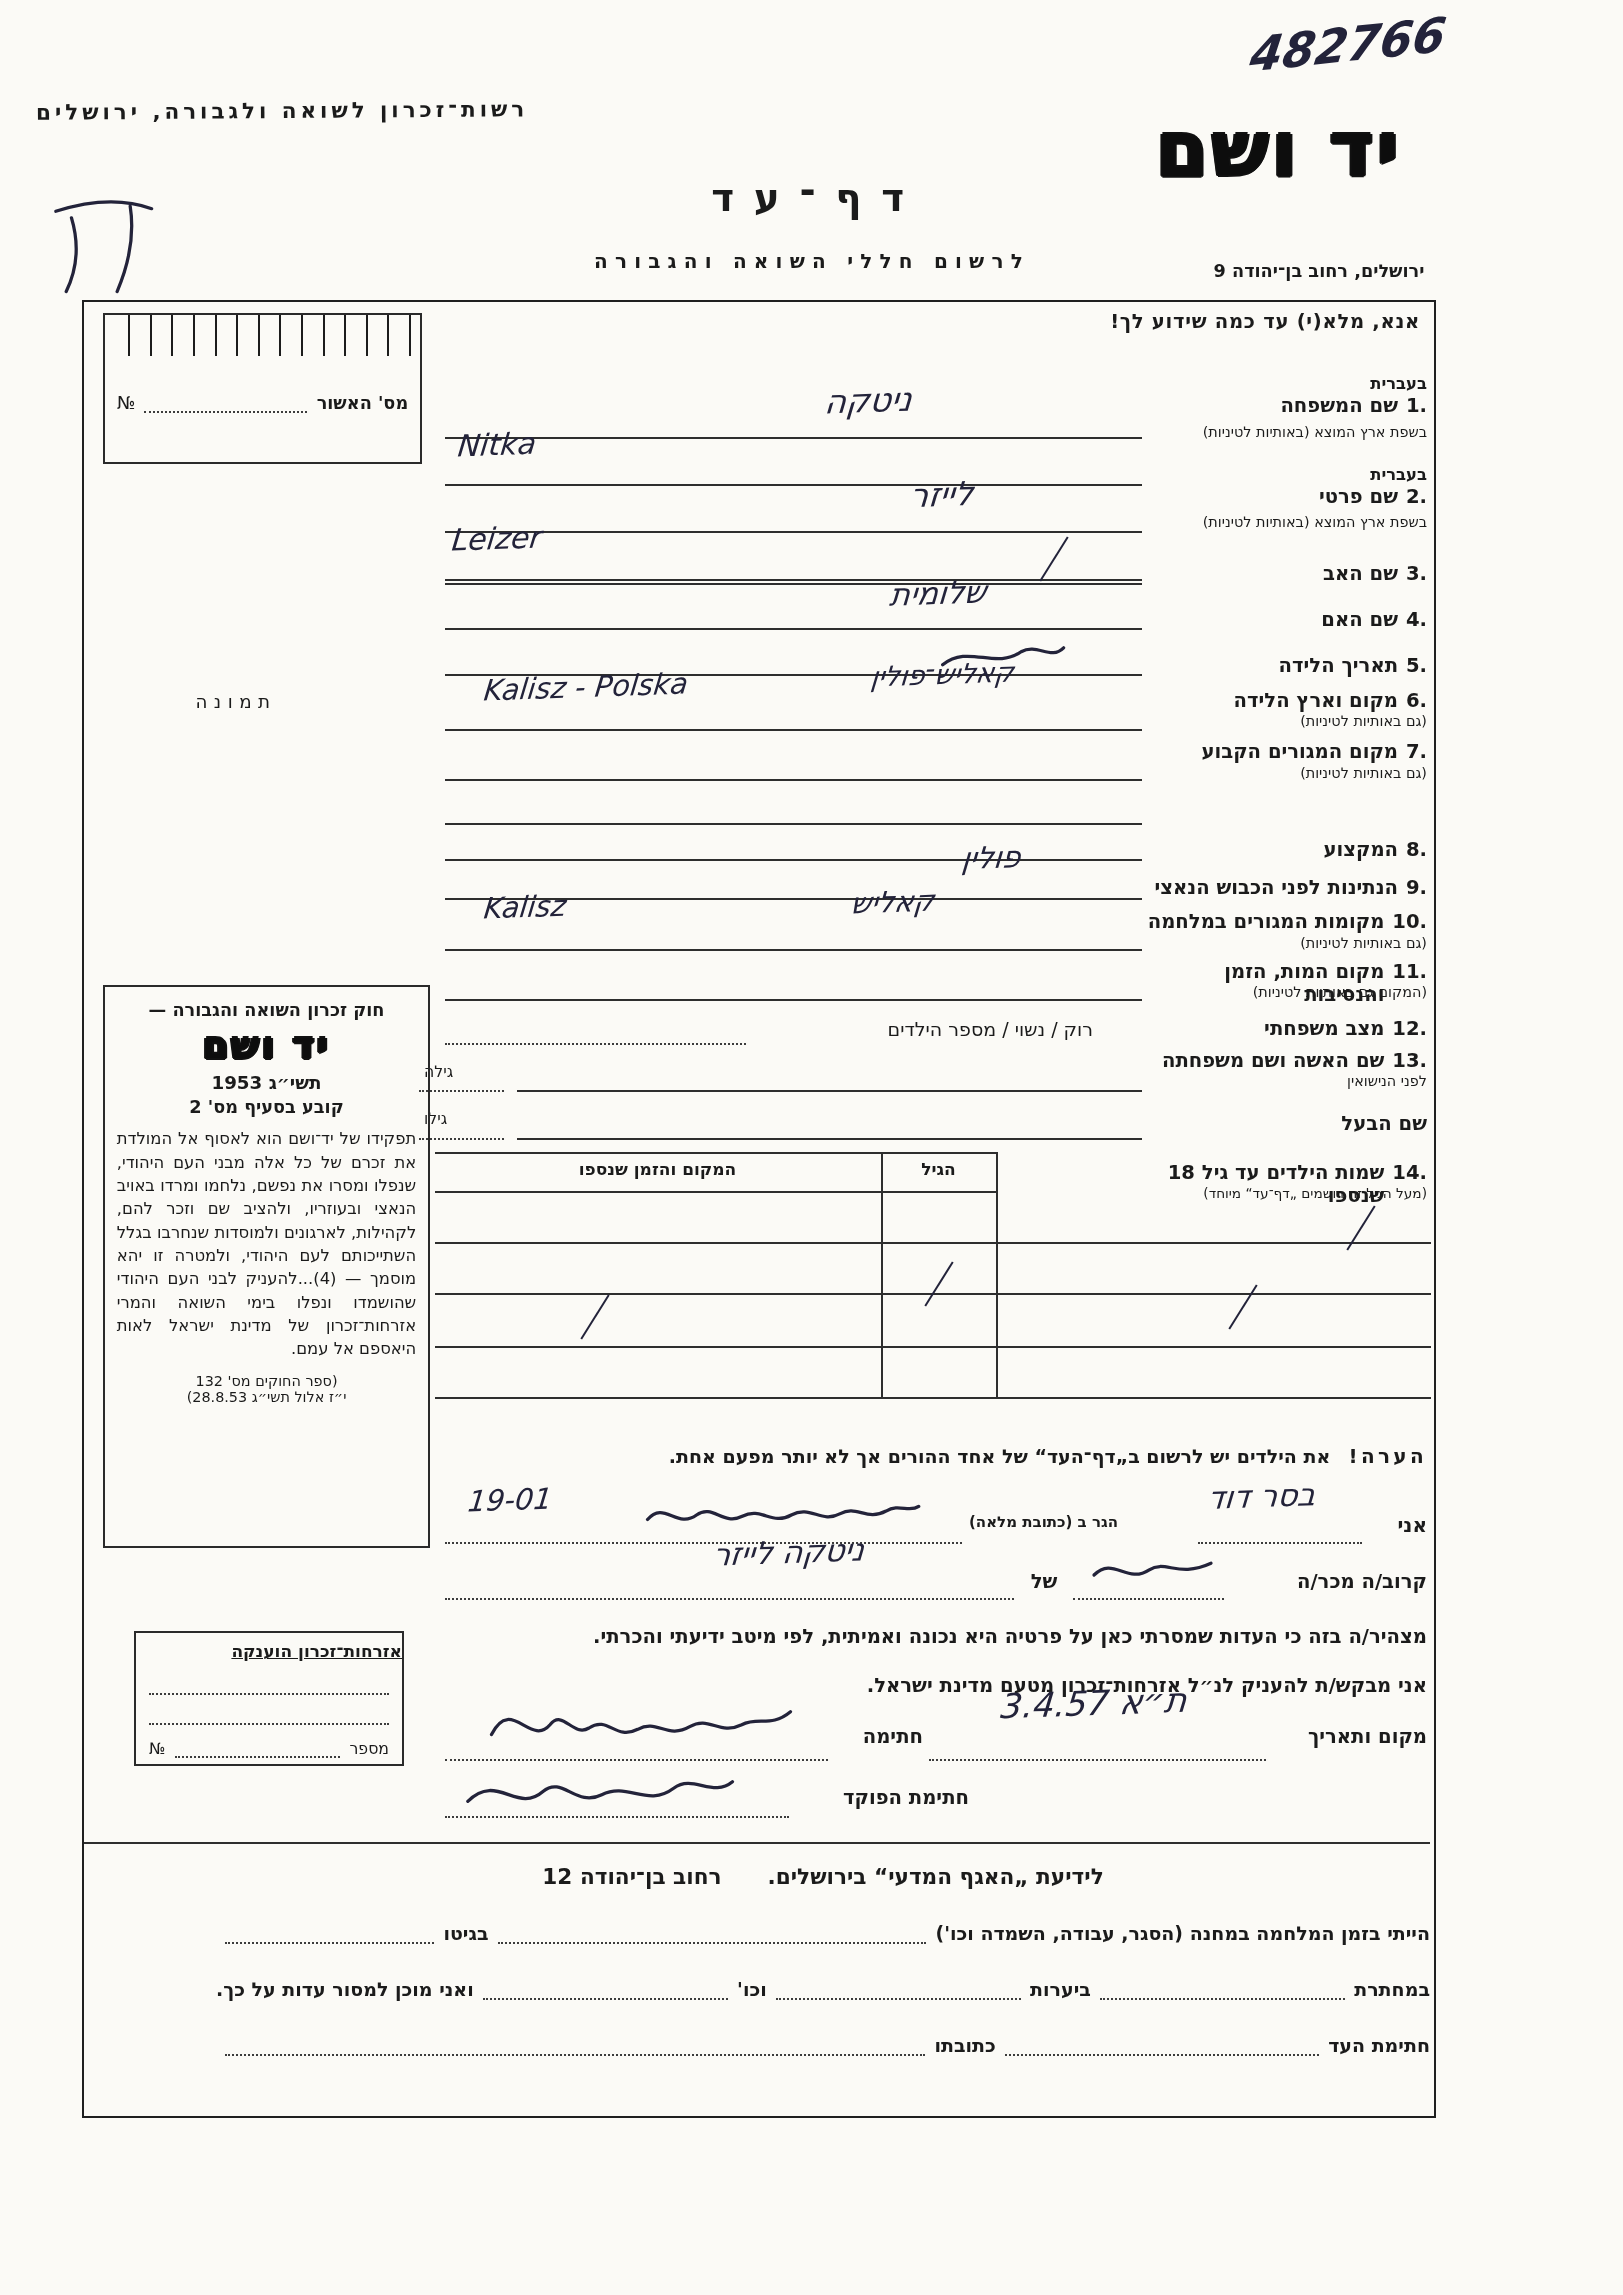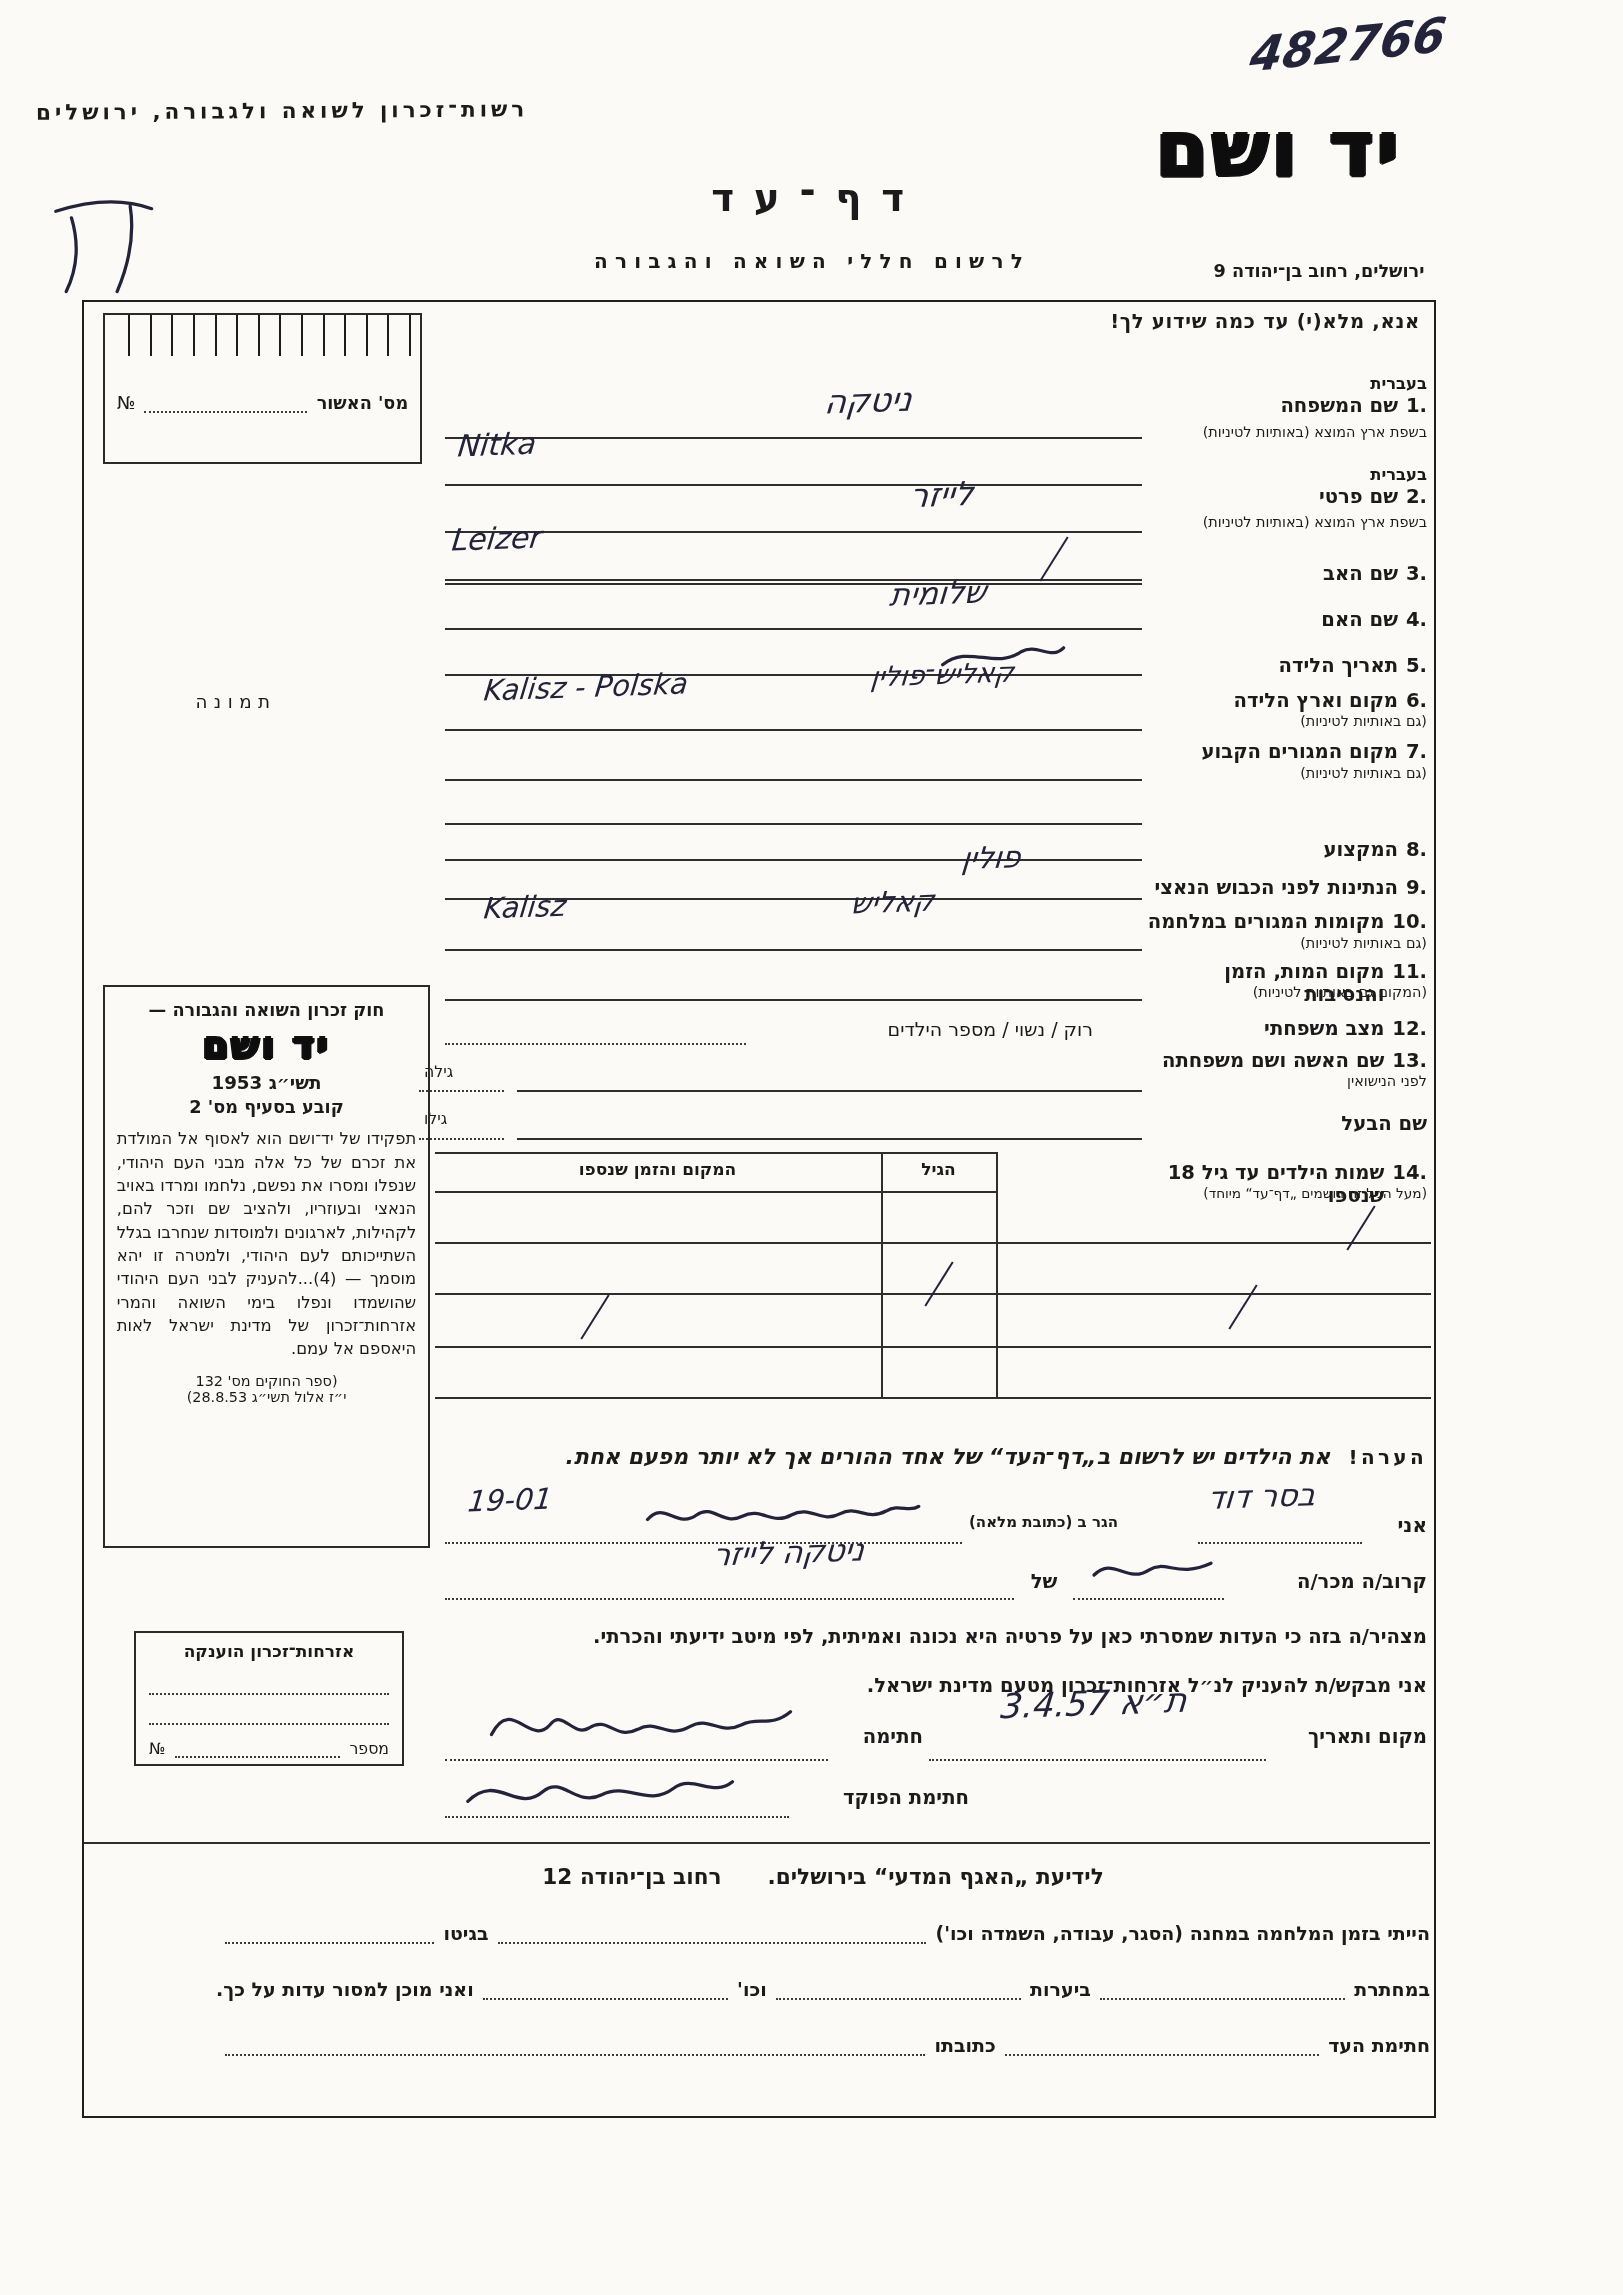--- a/index.html
+++ b/index.html
@@ -225,21 +225,21 @@
   <div class="line" style="left:435px;top:1293px;width:996px;"></div>
   <div class="line" style="left:435px;top:1346px;width:996px;"></div>
   <div class="line" style="left:435px;top:1397px;width:996px;"></div>
   <div class="slash" style="left:569px;top:1316px;"></div>
   <div class="slash" style="left:913px;top:1283px;"></div>
   <div class="slash" style="left:1217px;top:1306px;"></div>
   <div class="slash" style="left:1335px;top:1227px;"></div>
 
   <div class="abs" style="left:445px;top:1444px;width:982px;display:flex;direction:rtl;gap:18.3px;justify-content:flex-start;align-items:baseline;">
     <span class="bold" style="font-size:20px;letter-spacing:3.3px;">הערה!</span>
-    <span class="bold" style="font-size:22px;font-style:italic;">את הילדים יש לרשום ב„דף־העד“ של אחד ההורים אך לא יותר מפעם אחת.</span>
+    <span class="bold" style="font-size:19px;">את הילדים יש לרשום ב„דף־העד“ של אחד ההורים אך לא יותר מפעם אחת.</span>
   </div>
 
   <div class="abs" style="left:103px;top:985px;width:327px;height:563px;border:2px solid #2a2a2a;box-sizing:border-box;padding:13px 11.8px;">
     <div class="bold" style="text-align:center;font-size:17.7px;">חוק זכרון השואה והגבורה —</div>
     <div class="logo-heavy" style="font-size:37px;margin-top:3.9px;">יד ושם</div>
     <div class="bold" style="text-align:center;font-size:18.3px;margin-top:5.2px;">תשי״ג 1953</div>
     <div class="bold" style="text-align:center;font-size:17.7px;margin-top:3.9px;">קובע בסעיף מס' 2</div>
     <div style="font-size:16.4px;line-height:1.42;text-align:justify;margin-top:10.5px;">תפקידו של יד־ושם הוא לאסוף אל המולדת את זכרם של כל אלה מבני העם היהודי, שנפלו ומסרו את נפשם, נלחמו ומרדו באויב הנאצי ובעוזריו, ולהציב שם וזכר להם, לקהילות, לארגונים ולמוסדות שנחרבו בגלל השתייכותם לעם היהודי, ולמטרה זו יהא מוסמך — (4)...להעניק לבני העם היהודי שהושמדו ונפלו בימי השואה והמרי אזרחות־זכרון של מדינת ישראל לאות היאספם אל עמם.</div>
     <div style="text-align:center;font-size:14.4px;margin-top:13px;">(ספר החוקים מס' 132</div>
     <div style="text-align:center;font-size:14.4px;">י״ז אלול תשי״ג 28.8.53)</div>
@@ -276,21 +276,21 @@
     <path d="M10,70 C40,10 70,90 100,55 C120,30 135,75 160,60 C190,40 200,80 235,62 C265,45 280,78 315,58 C345,40 360,72 395,55 C420,42 440,60 470,35" stroke-width="5"></path>
   </svg>
 
   <div class="abs bold" style="left:799px;top:1786px;width:170px;text-align:right;font-size:19.6px;">חתימת הפוקד</div>
   <div class="dotline" style="left:445px;top:1816px;width:344px;"></div>
   <svg class="sig-svg" style="left:458px;top:1762px;" width="281" height="59" viewBox="0 0 430 90">
     <path d="M15,60 C60,15 90,80 130,45 C160,20 180,70 220,50 C260,30 290,70 330,40 C360,18 390,55 420,30" stroke-width="5"></path>
   </svg>
 
   <div class="abs" style="left:134px;top:1631px;width:270px;height:135px;border:2px solid #2a2a2a;box-sizing:border-box;">
-    <div class="bold" style="text-align:center;font-size:17px;margin-top:7.9px;">אזרחות־זכרון הוענקה</div>
+    <div class="bold" style="font-size:17px;margin-top:7.9px;text-decoration:underline;">אזרחות־זכרון הוענקה</div>
     <div class="dotline" style="left:13px;top:60px;width:240px;"></div>
     <div class="dotline" style="left:13px;top:90px;width:240px;"></div>
     <div style="position:absolute;bottom:6.5px;left:13px;right:13px;display:flex;direction:rtl;align-items:flex-end;">
       <span style="font-size:15.7px;">מספר</span>
       <span class="dotfill"></span>
       <span style="font-size:15.7px;">№</span>
     </div>
   </div>
 
   <div class="line" style="left:84px;top:1842px;width:1346px;"></div>

